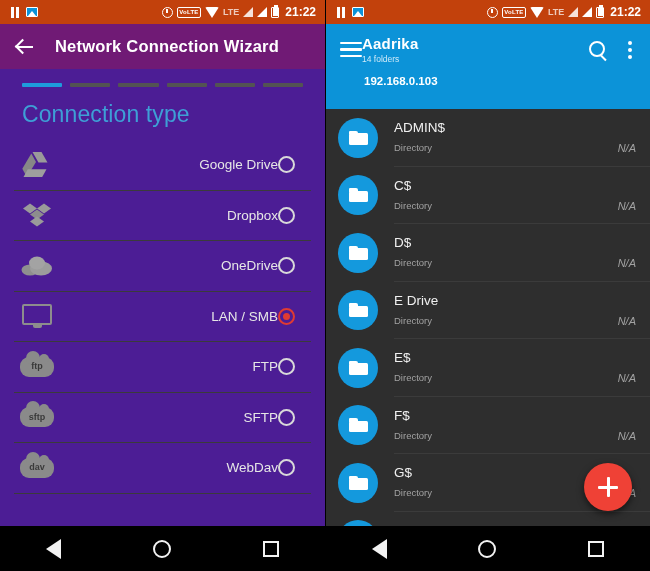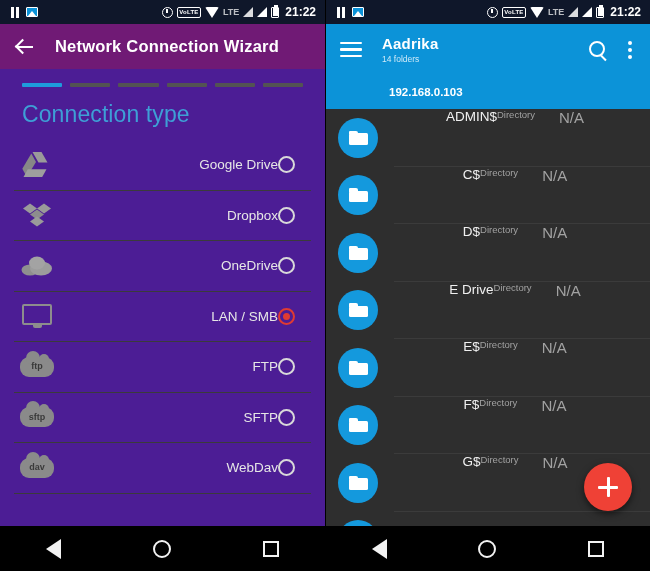--- a/index.html
+++ b/index.html
@@ -8,21 +8,21 @@
     background:#000;
     font-family:"Liberation Sans", sans-serif;
     overflow:hidden;
   }
   .screens { display:flex; width:650px; height:571px; }
   .phone { width:325px; height:571px; position:relative; overflow:hidden; background:#2e2e2e; }
   .phone.right { border-left:1px solid #000; }
 
   
   .statusbar {
-    height:24px; background:#0f172a; color:#fff;
+    height:24px; background:#c2410c; color:#fff;
     display:flex; align-items:center; padding:0 6px;
     font-size:11px; font-weight:bold;
   }
   .sb-left { display:flex; align-items:center; gap:6px; margin-left:4px; }
   .sb-right { display:flex; align-items:center; gap:4px; margin-left:auto; margin-right:3px; }
   .ic-pause { display:inline-block; width:10px; height:11px; position:relative; }
   .ic-pause:before, .ic-pause:after {
     content:""; position:absolute; top:0; width:3px; height:11px; background:#fff;
   }
   .ic-pause:before { left:1px; } .ic-pause:after { left:6px; }
@@ -124,57 +124,57 @@
     display:flex; align-items:center; justify-content:space-around; z-index:20;
   }
   .nav-back { width:0; height:0; border-top:10px solid transparent; border-bottom:10px solid transparent; border-right:15px solid #f2f2f2; cursor:pointer; }
   .nav-home { width:18px; height:18px; border:2.2px solid #f2f2f2; border-radius:50%; cursor:pointer; }
   .nav-recent { width:16px; height:16px; border:2.2px solid #f2f2f2; cursor:pointer; }
 
   
   .fm-appbar { height:51px; background:#0c93d8; display:flex; align-items:center; padding:0 14px; }
   .hamburger { width:22px; height:16px; flex:0 0 auto; cursor:pointer; display:flex; flex-direction:column; justify-content:space-between; }
   .hamburger i { display:block; height:2.4px; background:#fff; border-radius:1px; }
-  .fm-titles { margin-left:20px; flex:1; }
+  .fm-titles { flex:1; }
   .fm-title { color:#fff; font-size:15px; font-weight:bold; letter-spacing:.2px; }
   .fm-sub { color:#cfeaf8; font-size:8.5px; margin-top:2px; }
   .search-icon { width:20px; height:20px; position:relative; margin-right:20px; cursor:pointer; flex:0 0 auto; }
   .search-icon:before {
     content:""; position:absolute; left:1px; top:1px; width:12px; height:12px;
     border:2px solid #fff; border-radius:50%;
   }
   .search-icon:after {
     content:""; position:absolute; right:1px; bottom:1px; width:7px; height:2px;
     background:#fff; transform:rotate(45deg);
   }
   .overflow { width:4px; display:flex; flex-direction:column; gap:3px; cursor:pointer; flex:0 0 auto; margin-right:4px; }
   .overflow i { width:4px; height:4px; border-radius:50%; background:#fff; display:block; }
-  .fm-path { background:#0c93d8; height:34px; display:flex; align-items:center; padding-left:63px; }
+  .fm-path { background:#0c93d8; height:34px; display:flex; align-items:flex-start; padding-left:38px; }
   .fm-path span { color:#fff; font-size:11.5px; font-weight:bold; }
 
   .fm-list { background:#2e2e2e; height:calc(571px - 24px - 51px - 34px - 45px); overflow:hidden; position:relative; }
   .fm-row { display:flex; align-items:center; height:57.5px; padding-left:12px; cursor:pointer; }
   .fm-folder {
     width:40px; height:40px; border-radius:50%; background:#1499dd; flex:0 0 40px;
     display:flex; align-items:center; justify-content:center;
   }
   .folder-glyph { width:19px; height:14px; position:relative; }
   .folder-glyph:before {
     content:""; position:absolute; left:0; top:0; width:9px; height:3.5px;
     background:#fff; border-radius:1px 2px 0 0;
   }
   .folder-glyph:after {
     content:""; position:absolute; left:0; top:2.5px; width:19px; height:11.5px;
     background:#fff; border-radius:1.5px;
   }
-  .fm-info { flex:1; margin-left:16px; height:100%; display:flex; justify-content:center; border-bottom:1px solid #3b3b3b; padding-right:14px; }
+  .fm-info { flex:1; margin-left:16px; height:100%; display:flex; flex-direction:column; justify-content:center; border-bottom:1px solid #3b3b3b; padding-right:14px; }
   .fm-name { color:#f0f0f0; font-size:13.5px; margin-bottom:7px; }
   .fm-meta { display:flex; justify-content:space-between;gap:24px; }
   .fm-type { color:#a2a2a2; font-size:9.5px; }
-  .fm-size { color:#a2a2a2; font-size:15px; }
+  .fm-size { color:#a2a2a2; font-size:11px;font-style:italic; }
 
   .fab {
     position:absolute; right:18px; bottom:60px; width:48px; height:48px; border-radius:50%;
     background:#ef4136; display:flex; align-items:center; justify-content:center;
     box-shadow:0 3px 7px rgba(0,0,0,.55); cursor:pointer; z-index:15;
   }
   .fab:before { content:""; position:absolute; width:20px; height:3px; background:#fff; border-radius:1px; }
   .fab:after  { content:""; position:absolute; width:3px; height:20px; background:#fff; border-radius:1px; }
 </style>
 </head>

